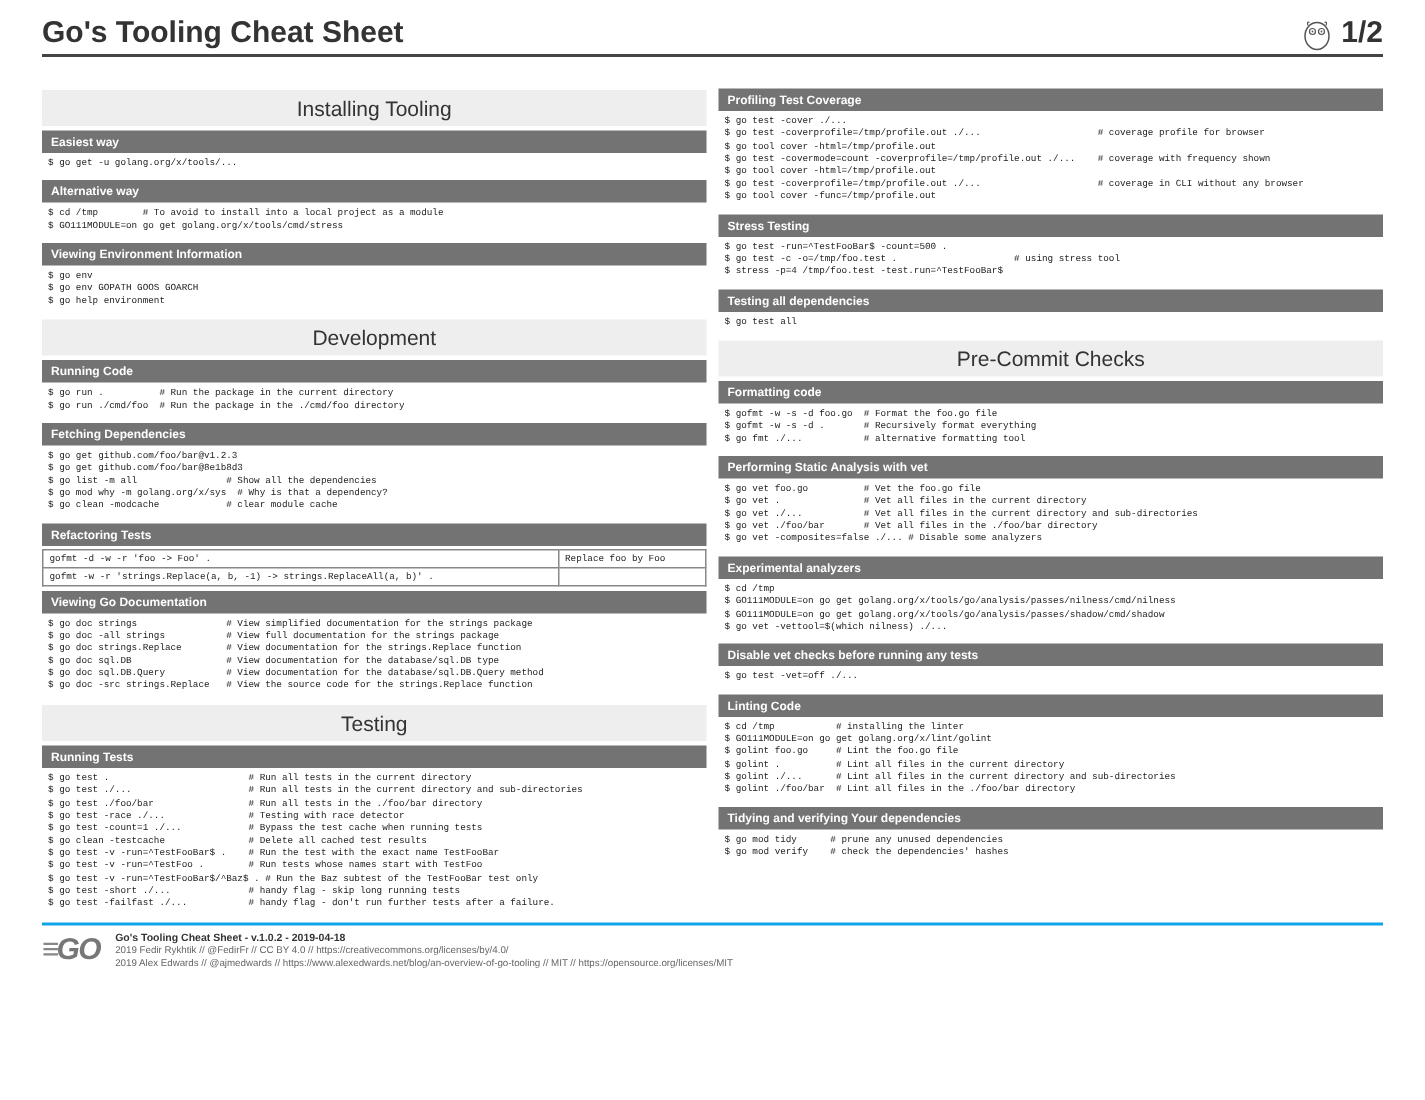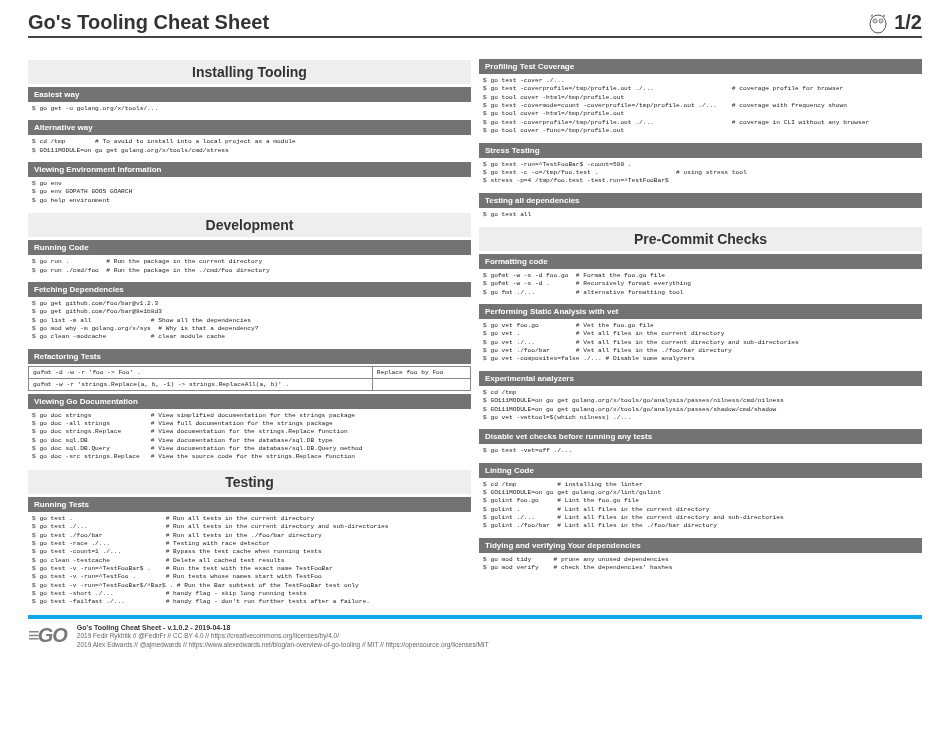--- a/index.html
+++ b/index.html
@@ -46,21 +46,21 @@
     gap: 8px;
   }
   .col {
     flex: 1;
     min-width: 0;
   }
   .section-title {
     background: #eee;
     text-align: center;
     font-size: 14px;
-    font-weight: bold;
+    font-weight: normal;
     padding: 4px 0;
     margin: 4px 0 2px 0;
     color: #333;
   }
   .subhead {
     background: #737373;
     color: #fff;
     font-size: 8px;
     font-weight: bold;
     padding: 3px 6px;
@@ -81,21 +81,21 @@
     font-family: "Courier New", monospace;
     font-size: 6.2px;
     margin-top: 2px;
   }
   table.refactor td {
     border: 1px solid #888;
     padding: 2px 4px;
     vertical-align: top;
   }
   .footer {
-    border-top: 4px solid #0ea5e9;
+    border-top: 2px solid #0ea5e9;
     margin-top: 4px;
     padding-top: 4px;
     display: flex;
     align-items: center;
     gap: 10px;
   }
   .go-logo {
     font-style: italic;
     font-weight: 900;
     font-size: 20px;

